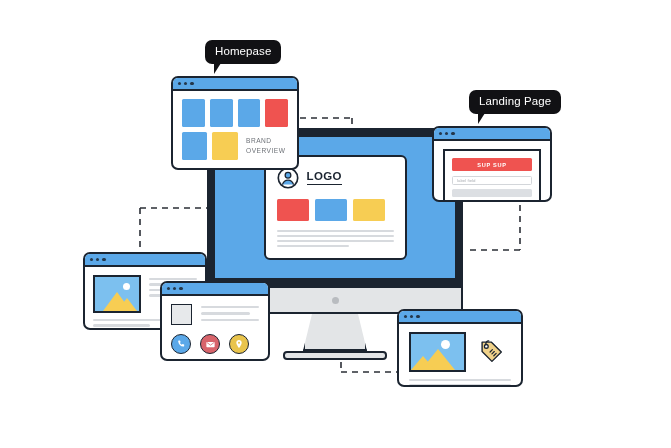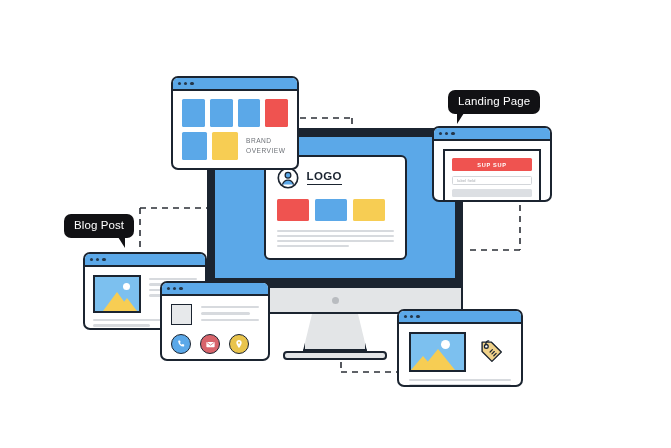--- a/index.html
+++ b/index.html
@@ -358,25 +358,25 @@
         </svg>
       </div>
       <div class="lines" style="gap:3px;">
         <div class="ln" style="width:100%"></div>
         <div class="ln" style="width:100%"></div>
 
       </div>
     </div>
   </div>
 
-
-  <div class="callout tail-left" style="left:448px;top:90px;">
+  <div class="callout tail-left" style="left:205px;top:40px;">
+    <span>Homepase</span>
+    <span class="tail"></span>
+  </div>
+
+  <div class="callout tail-left" style="left:469px;top:90px;">
     <span>Landing Page</span>
     <span class="tail"></span>
   </div>
 
-  <div class="callout tail-right" style="left:64px;top:214px;">
-    <span>Blog Post</span>
-    <span class="tail"></span>
-  </div>
 
 
 </div>
 
 </body></html>

